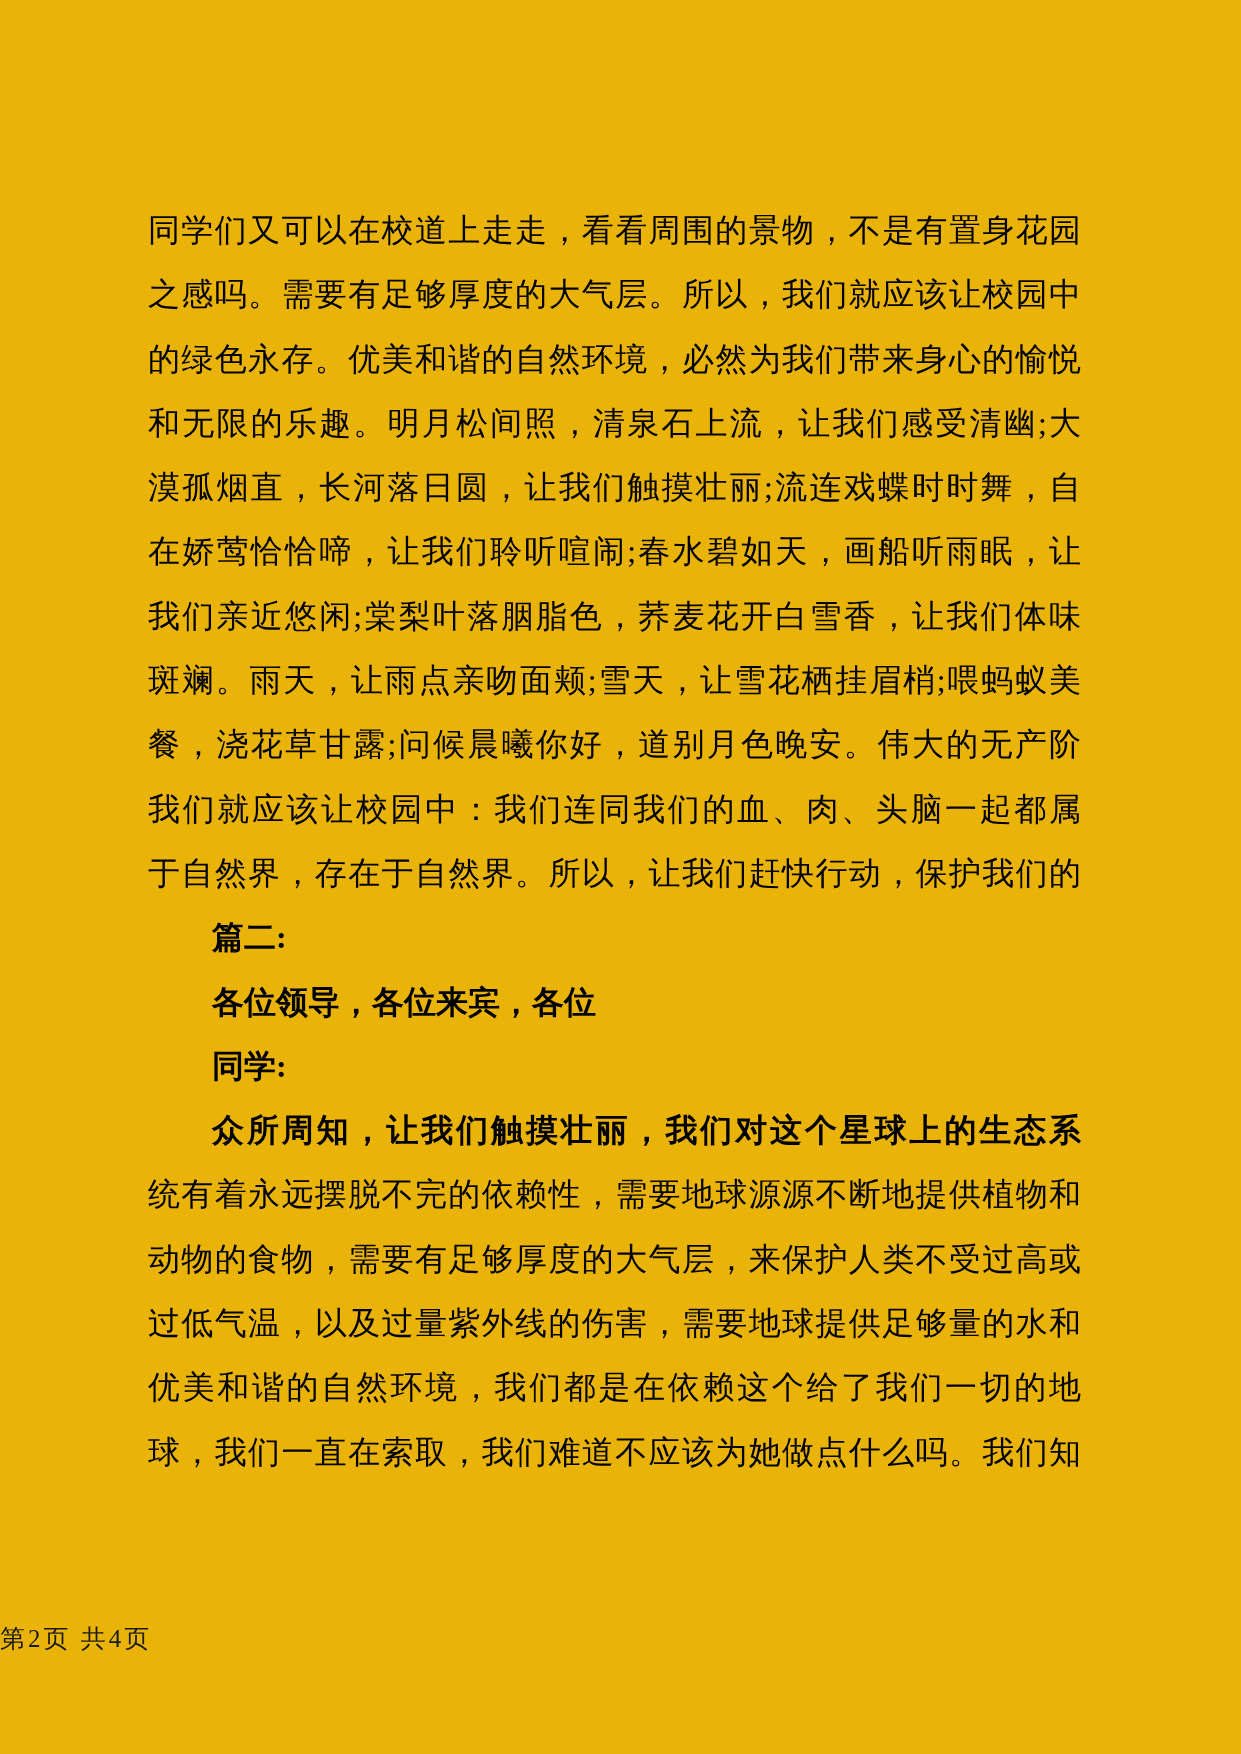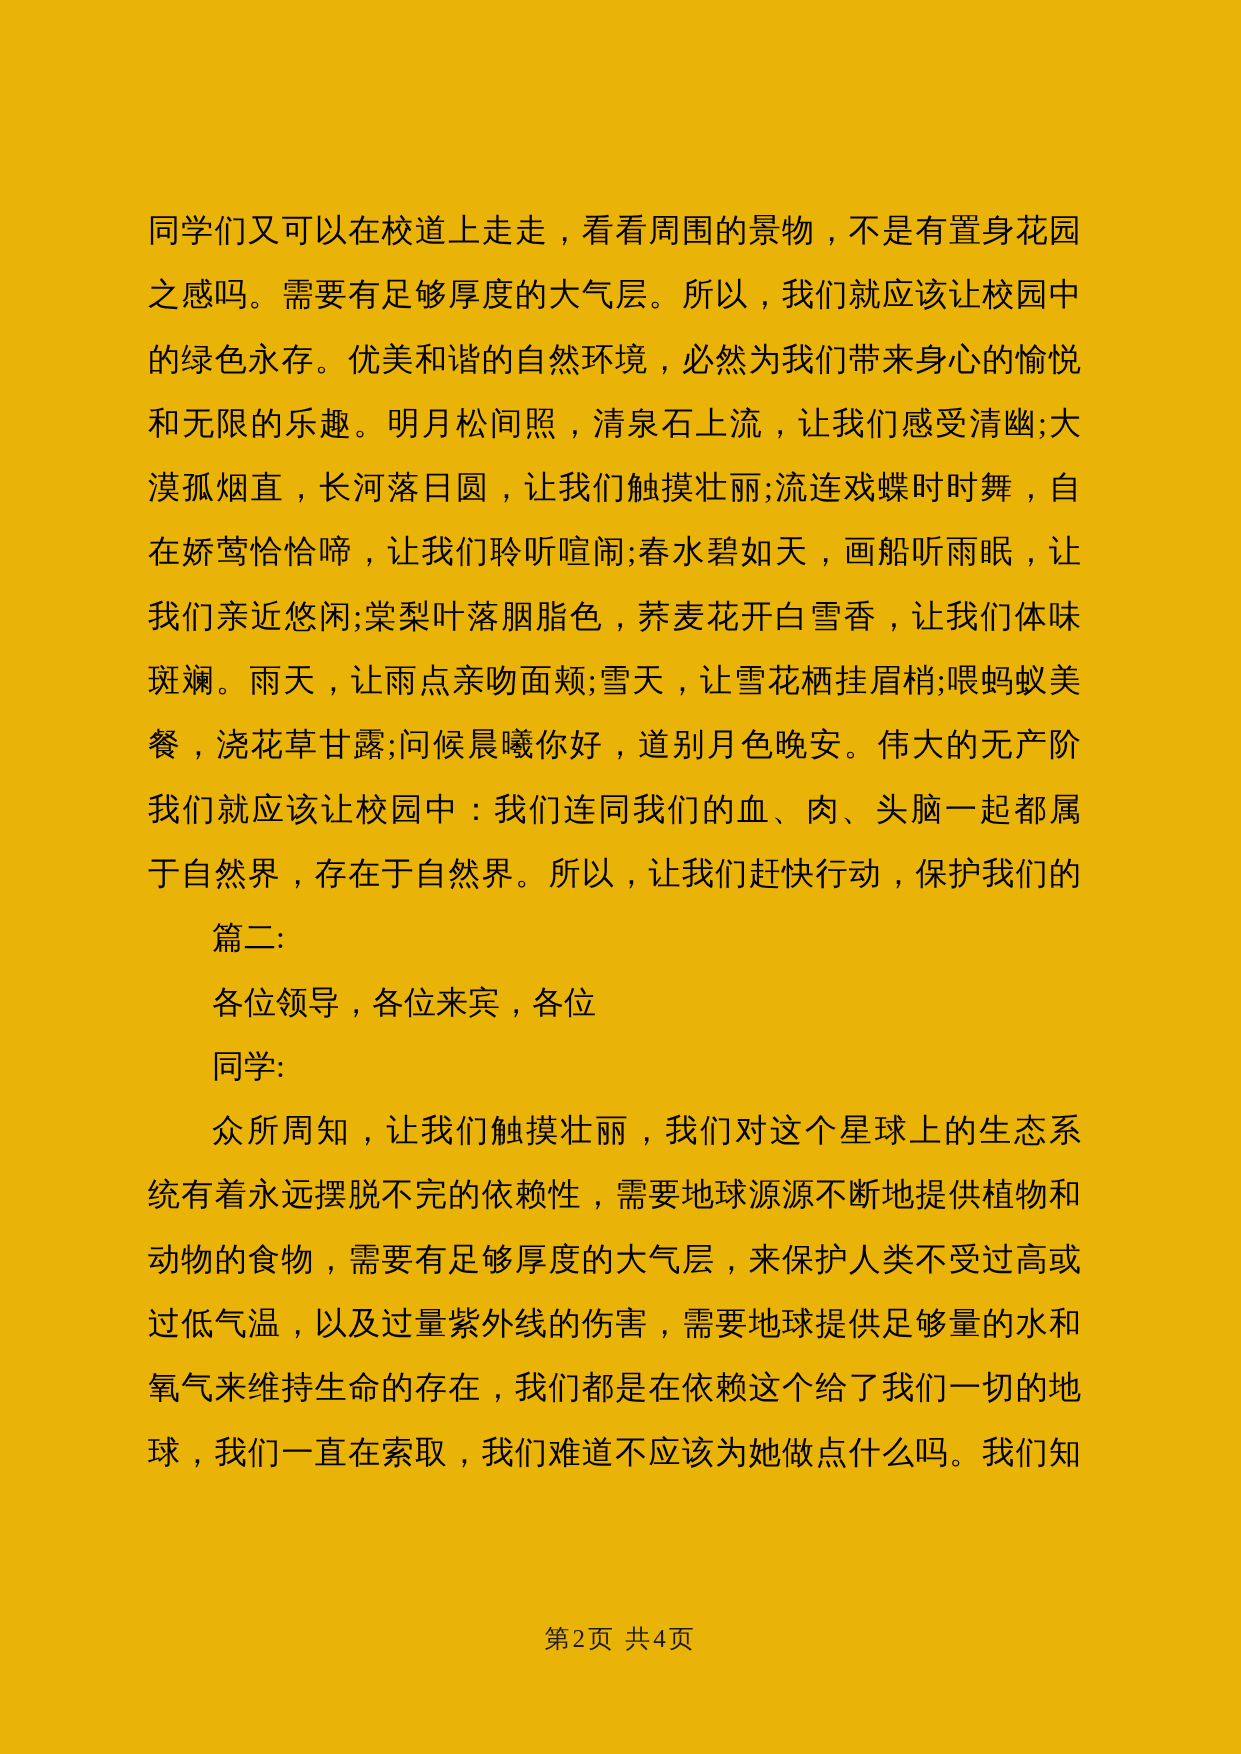--- a/index.html
+++ b/index.html
@@ -32,27 +32,28 @@
     width: 100%;
     text-align: justify;
     text-align-last: left;
     white-space: normal;
   }
   .line.fill {
     text-align-last: justify;
   }
   .line.indent {
     text-indent: 64px;
+    font-weight: bold;
   }
   .footer {
     position: absolute;
     top: 1622px;
     left: 0;
     width: 100%;
-    text-align: center;
+    text-align: left;
     font-size: 25px;
     letter-spacing: 3px;
     color: #1a1a1a;
   }
 </style>
 </head>
 <body>
 
 <div class="page">
   <div class="content">
@@ -67,20 +68,20 @@
       <div class="line fill">餐，浇花草甘露;问候晨曦你好，道别月色晚安。伟大的无产阶</div>
       <div class="line fill">我们就应该让校园中：我们连同我们的血、肉、头脑一起都属</div>
       <div class="line fill">于自然界，存在于自然界。所以，让我们赶快行动，保护我们的</div>
       <div class="line indent">篇二:</div>
       <div class="line indent">各位领导，各位来宾，各位</div>
       <div class="line indent">同学:</div>
       <div class="line fill indent">众所周知，让我们触摸壮丽，我们对这个星球上的生态系</div>
       <div class="line fill">统有着永远摆脱不完的依赖性，需要地球源源不断地提供植物和</div>
       <div class="line fill">动物的食物，需要有足够厚度的大气层，来保护人类不受过高或</div>
       <div class="line fill">过低气温，以及过量紫外线的伤害，需要地球提供足够量的水和</div>
-      <div class="line fill">氧气来维持生命的存在，我们都是在依赖这个给了我们一切的地</div>
+      <div class="line fill">优美和谐的自然环境，我们都是在依赖这个给了我们一切的地</div>
       <div class="line fill">球，我们一直在索取，我们难道不应该为她做点什么吗。我们知</div>
     </div>
 
   <div class="footer">
     <span>第2页 共4页</span>
   </div>
 </div>
 
 </body></html>

